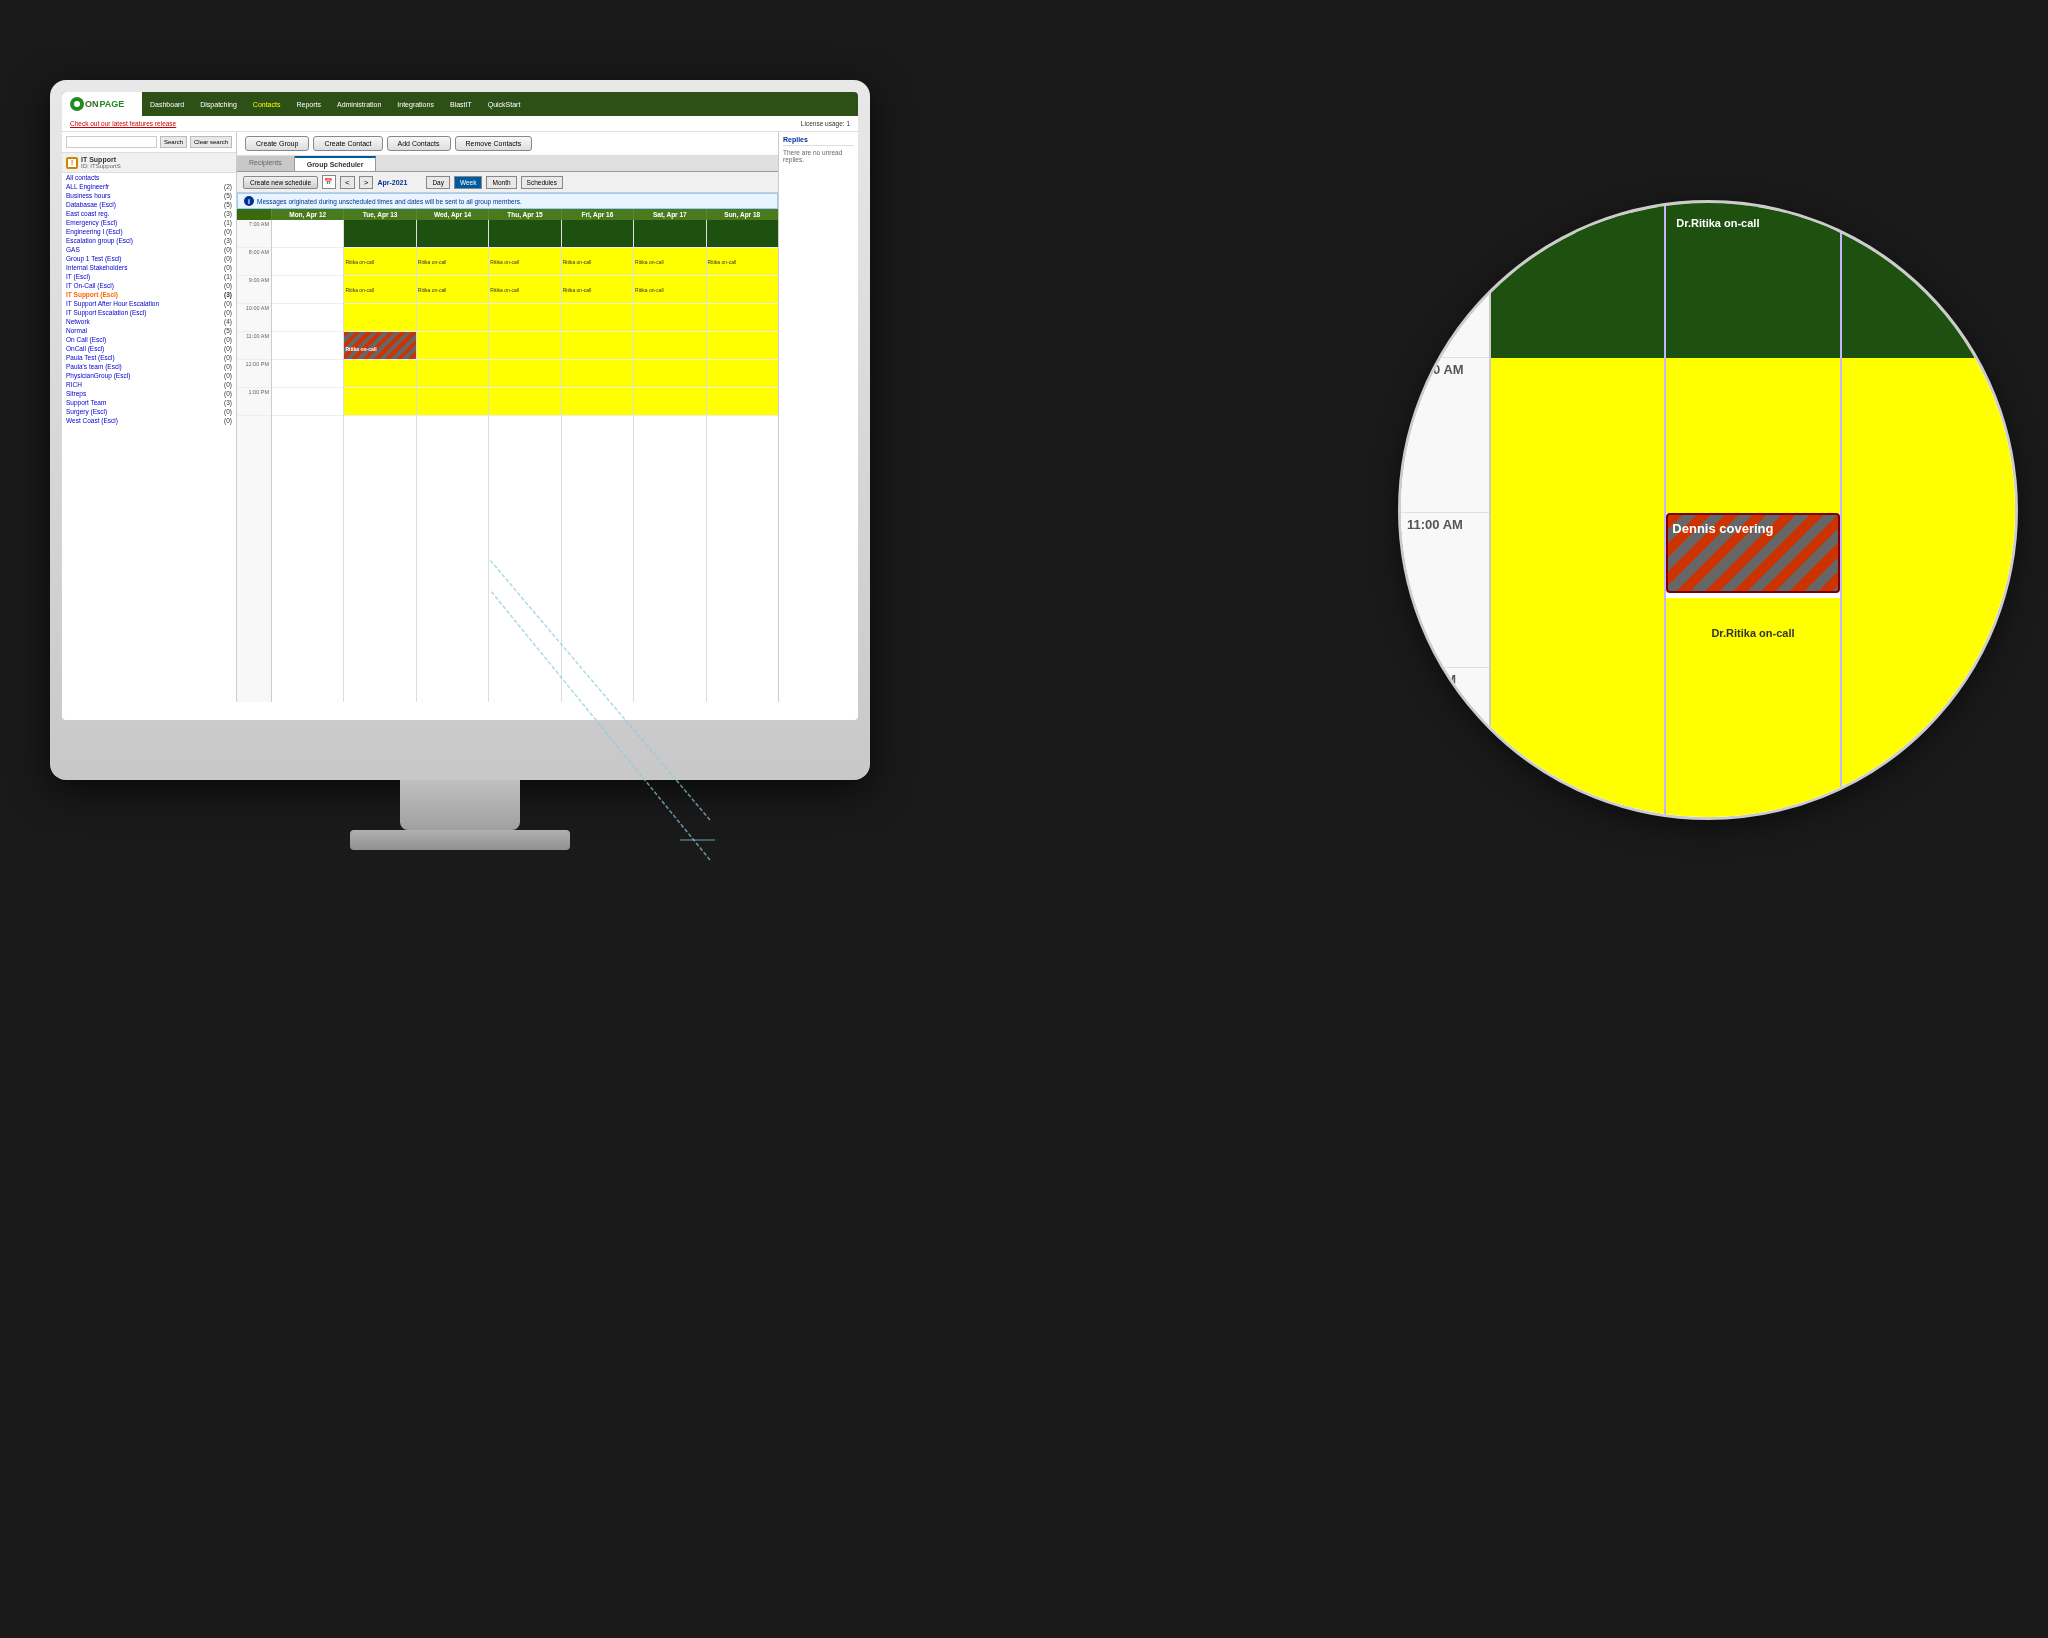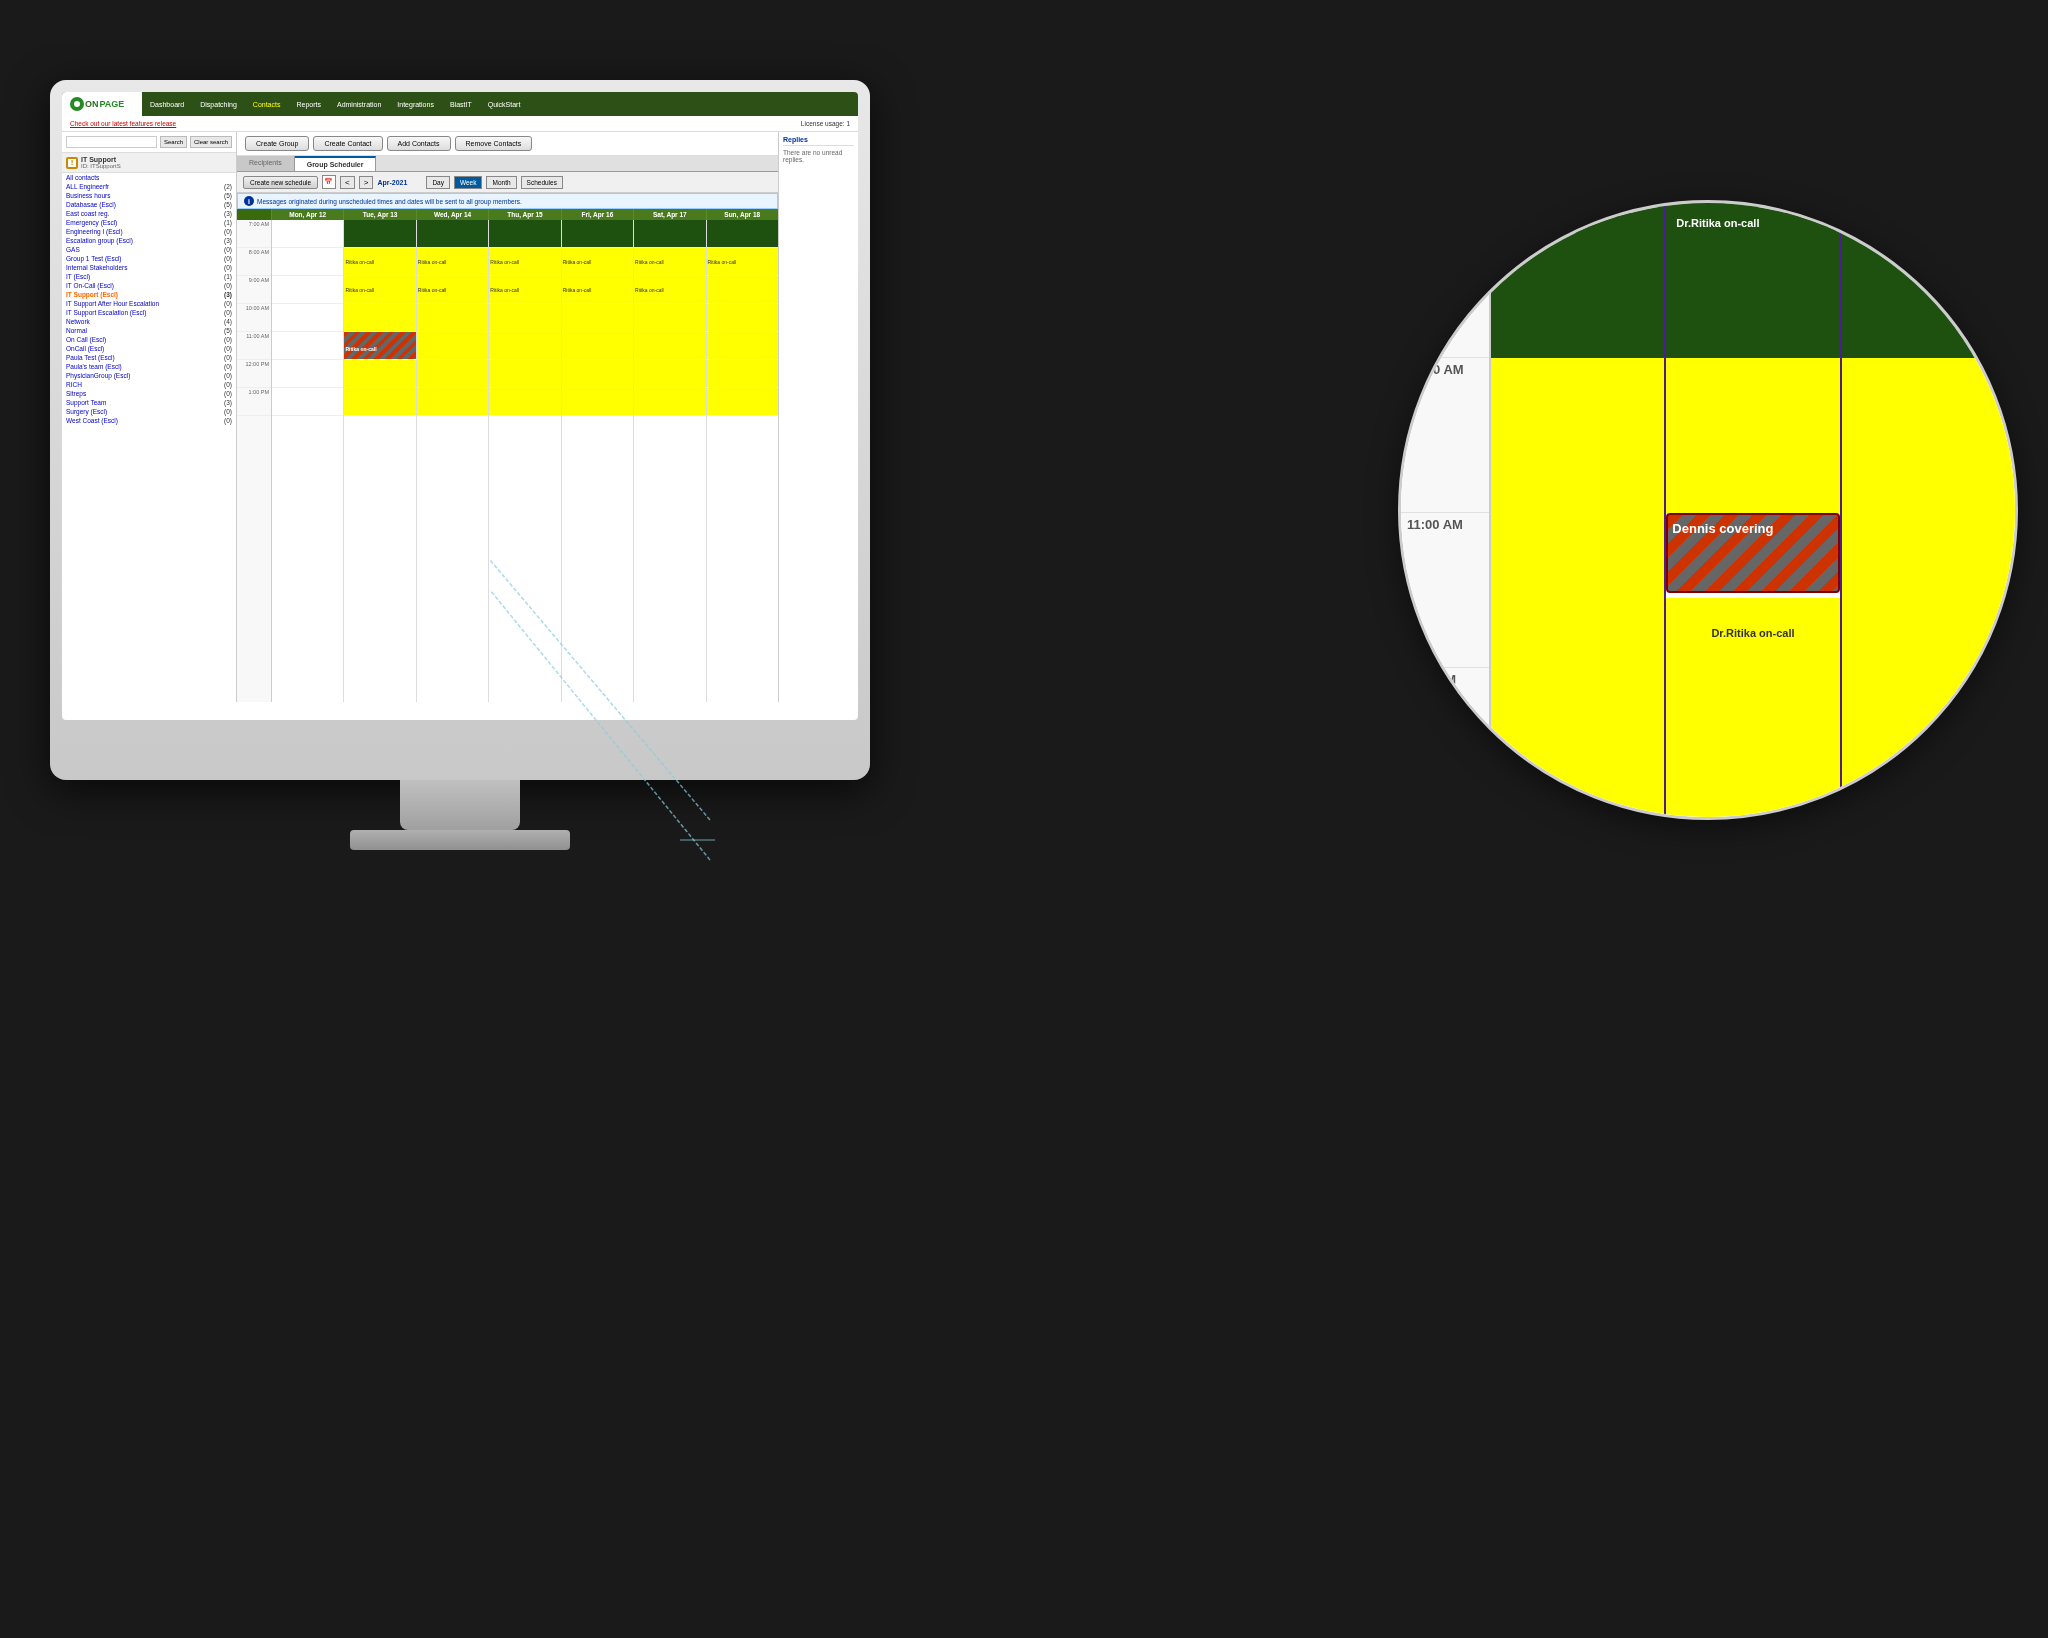--- a/index.html
+++ b/index.html
@@ -344,21 +344,21 @@
       display: flex;
       align-items: flex-start;
       font-weight: bold;
     }
     .zoom-days {
       flex: 1;
       display: flex;
     }
     .zoom-day-col {
       flex: 1;
-      border-right: 2px solid #4c1d95;
+      border-right: 2px solid #c4b5fd;
       position: relative;
     }
     .zoom-slot {
       height: 155px;
       position: relative;
     }
     .zoom-slot.yellow { background: #ffff00; }
     .zoom-slot.dark-green { background: #1e5010; }
 
     .zoom-event {

